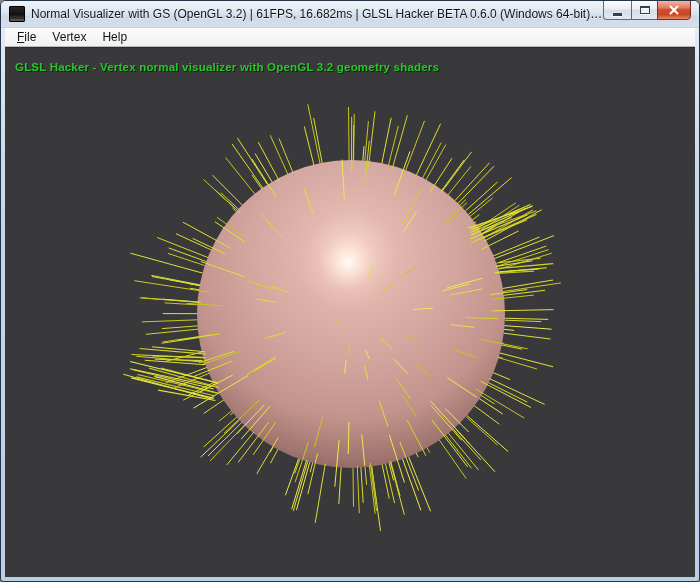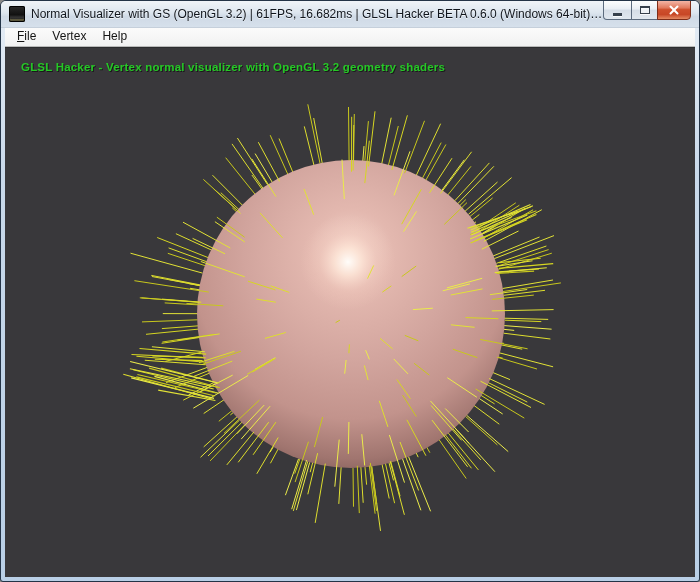--- a/index.html
+++ b/index.html
@@ -53,39 +53,39 @@
   .glyph-min { width:9px; height:3px; background:#36404c; box-shadow:0 1px 0 rgba(255,255,255,.8); margin-top:8px; }
   .glyph-max { width:10px; height:8px; border:1px solid #36404c; border-top:2px solid #36404c;
                background:rgba(255,255,255,.55); box-shadow:0 1px 0 rgba(255,255,255,.8); }
   .glyph-close { width:12px; height:12px; display:block; }
 
   
   .menubar {
     height:19px; flex:0 0 19px;
     margin:0 4px;
     background:linear-gradient(180deg,#fbfbfb,#f1f1f1);
-    display:flex; 
+    display:flex; align-items:center;
     padding-left:4px;
     font-size:12px; color:#141414;
     border-bottom:1px solid #b9b9b9;
   }
   .menu-item { padding:1px 8px 2px 8px; cursor:default; }
   .menu-item .accel { text-decoration:underline; }
 
   
   .viewport {
     flex:1 1 auto;
     margin:0 4px 4px 4px;
     position:relative;
     overflow:hidden;
     border-top:1px solid #2c2c2e;
   }
   .viewport svg { position:absolute; left:0; top:0; }
   .overlay-text {
-    position:absolute; left:16px; top:13px;
+    position:absolute; left:10px; top:13px;
     font-size:11.5px; font-weight:bold;
     letter-spacing:.2px;
     text-shadow:1px 1px 0 rgba(0,0,0,.55);
     white-space:nowrap;
   }
 </style>
 </head>
 <body>
 
 <div class="window">

